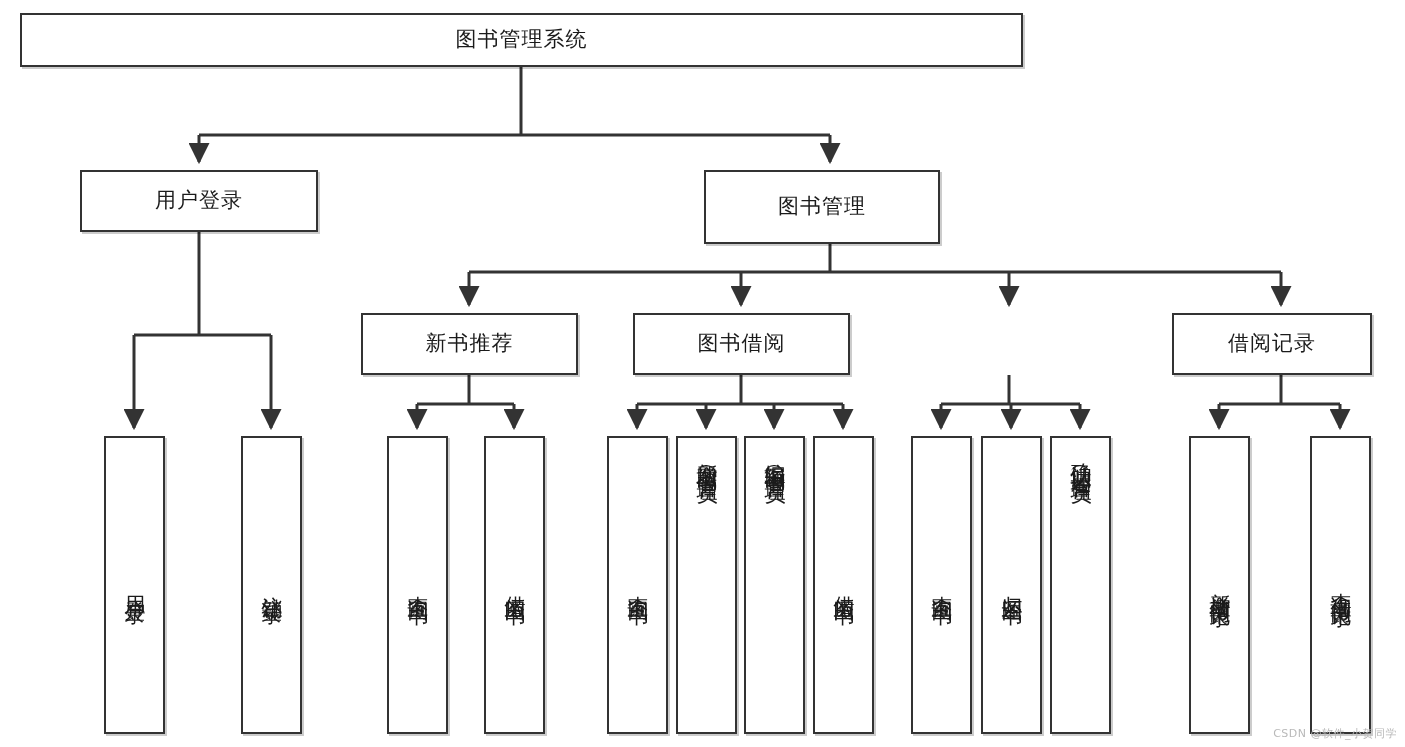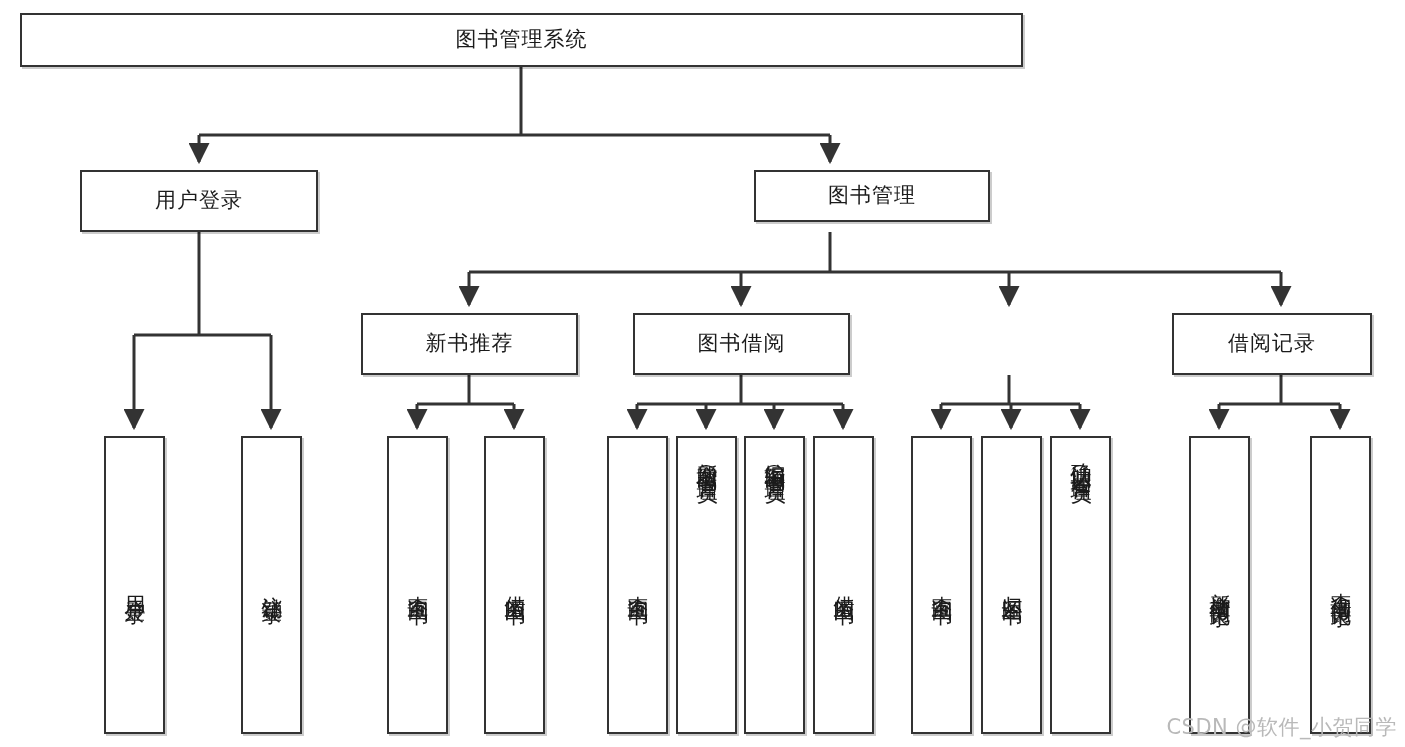--- a/index.html
+++ b/index.html
@@ -57,21 +57,21 @@
     white-space: nowrap;
   }
   .node-v.center-v {
     align-items: center;
     padding-top: 0;
   }
   .watermark {
     position: absolute;
     right: 8px;
     bottom: 6px;
-    font-size: 21px;
+    font-size: 11px;
     color: #b9b9b9;
     letter-spacing: 0.5px;
     white-space: nowrap;
     user-select: none;
   }
 </style>
 </head>
 <body>
 
 <div id="diagram-root">
@@ -126,21 +126,21 @@
     </g>
   </svg>
 
   <div class="node node-h" style="left:20px; top:13px; width:1003px; height:54px;">
     <span class="node-label">图书管理系统</span>
   </div>
 
   <div class="node node-h" style="left:80px; top:170px; width:238px; height:62px;">
     <span class="node-label">用户登录</span>
   </div>
-  <div class="node node-h" style="left:754px; top:170px; width:236px; height:52px;">
+  <div class="node node-h" style="left:704px; top:170px; width:236px; height:74px;">
     <span class="node-label">图书管理</span>
   </div>
 
   <div class="node node-h" style="left:361px; top:313px; width:217px; height:62px;">
     <span class="node-label">新书推荐</span>
   </div>
   <div class="node node-h" style="left:633px; top:313px; width:217px; height:62px;">
     <span class="node-label">图书借阅</span>
   </div>
   <div class="node node-h" style="left:1172px; top:313px; width:200px; height:62px;">

